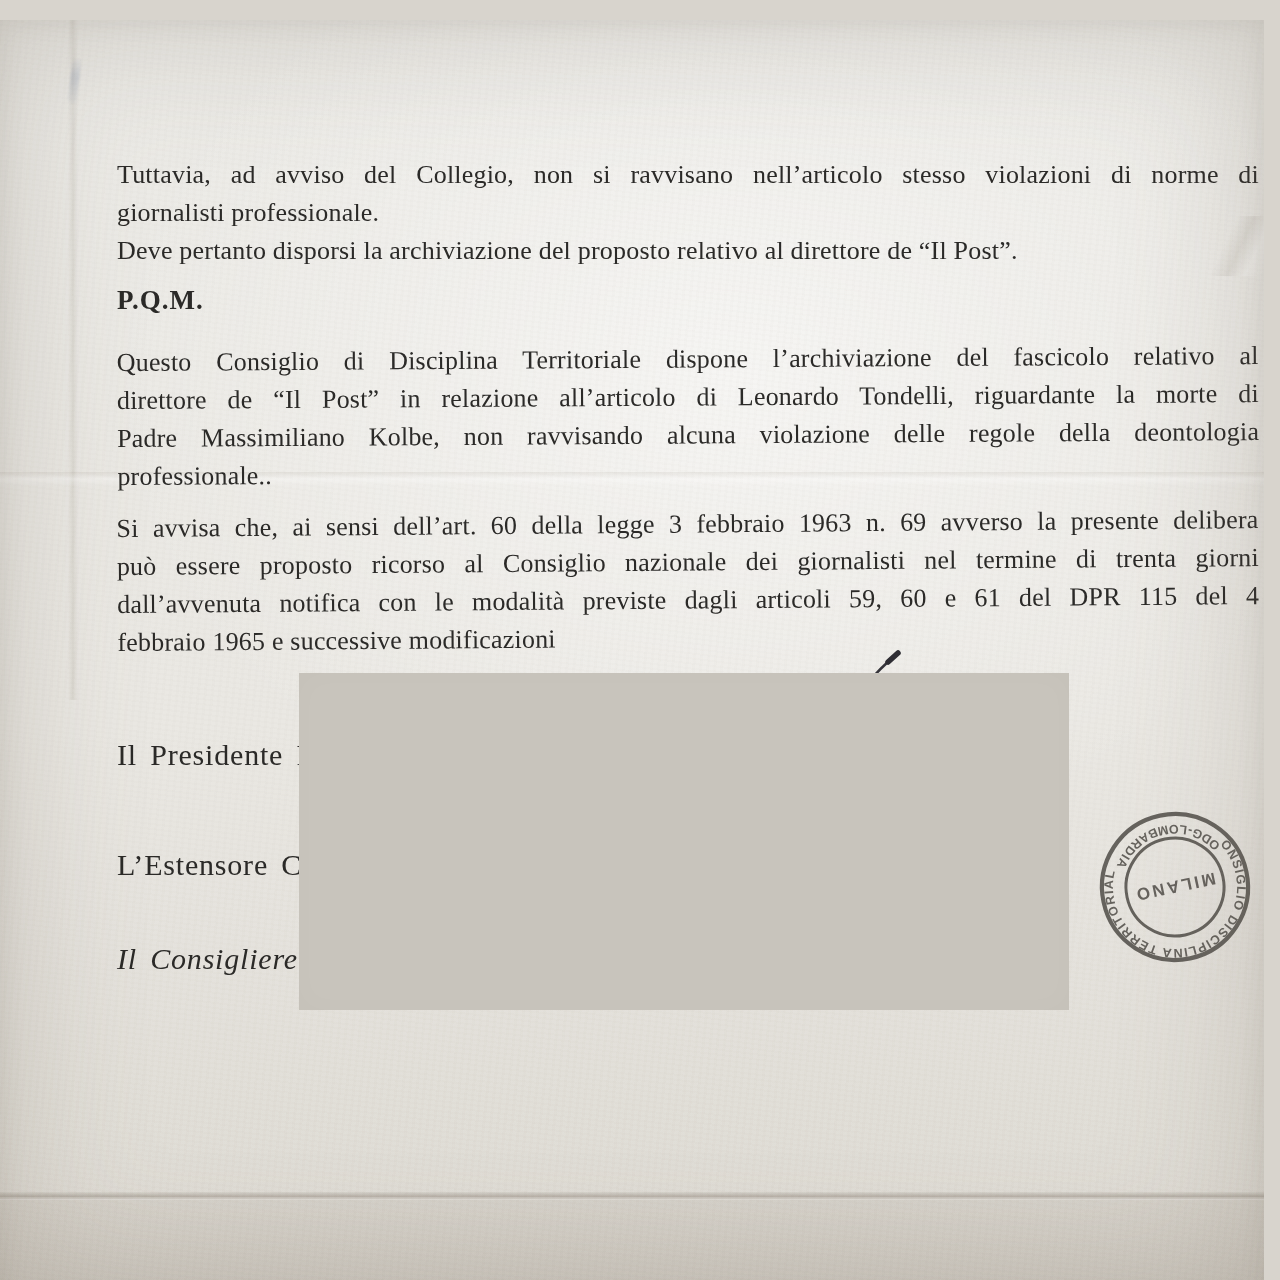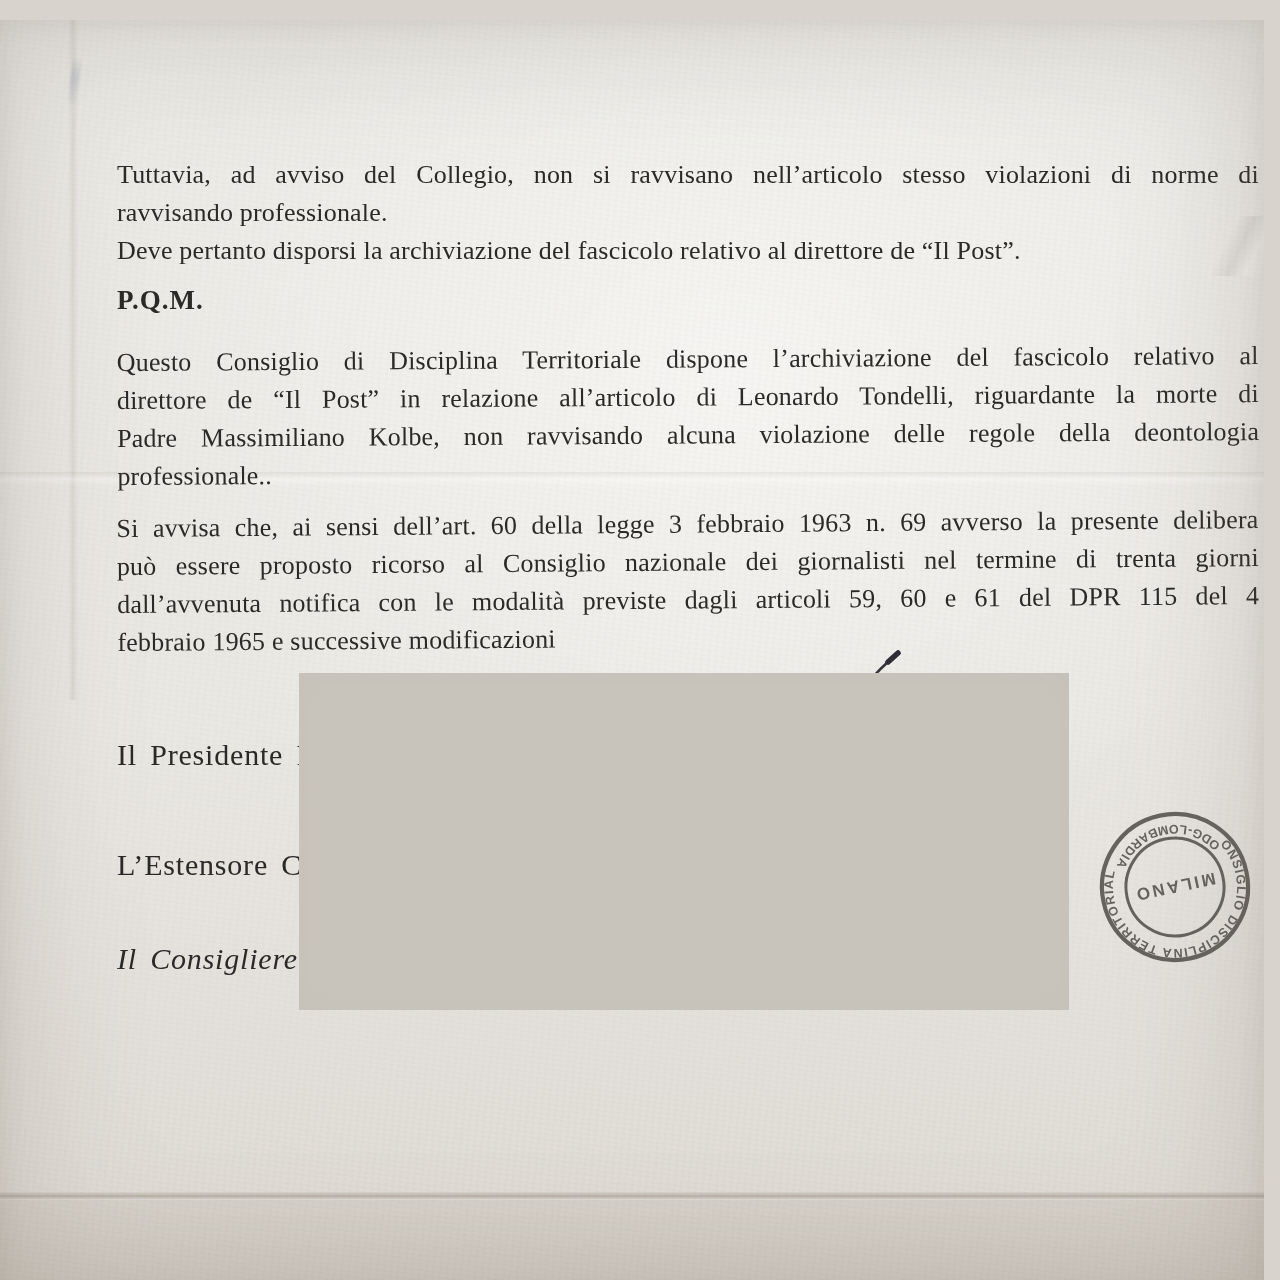--- a/index.html
+++ b/index.html
@@ -56,22 +56,22 @@
 <div id="page">
   <div id="paper"></div>
   <div class="grain"></div>
   <div class="crease-v"></div>
   <div class="crease-mid"></div>
   <div class="crease-right"></div>
   <div class="pen-smudge"></div>
 
   <div class="tb" id="p1" style="top:136px;">
     <div class="jl">Tuttavia, ad avviso del Collegio, non si ravvisano nell’articolo stesso violazioni di norme di</div>
-    <div class="ll">ravvisando professionale.</div>
-    <div class="ll">Deve pertanto disporsi la archiviazione del fascicolo relativo al direttore de “Il Post”.</div>
+    <div class="ll">giornalisti professionale.</div>
+    <div class="ll">Deve pertanto disporsi la archiviazione del proposto relativo al direttore de “Il Post”.</div>
   </div>
 
   <div id="pqm">P.Q.M.</div>
 
   <div class="tb" id="p2" style="top:324px;">
     <div class="jl">Questo Consiglio di Disciplina Territoriale dispone l’archiviazione del fascicolo relativo al</div>
     <div class="jl">direttore de “Il Post” in relazione all’articolo di Leonardo Tondelli, riguardante la morte di</div>
     <div class="jl">Padre Massimiliano Kolbe, non ravvisando alcuna violazione delle regole della deontologia</div>
     <div class="ll">professionale..</div>
   </div>

